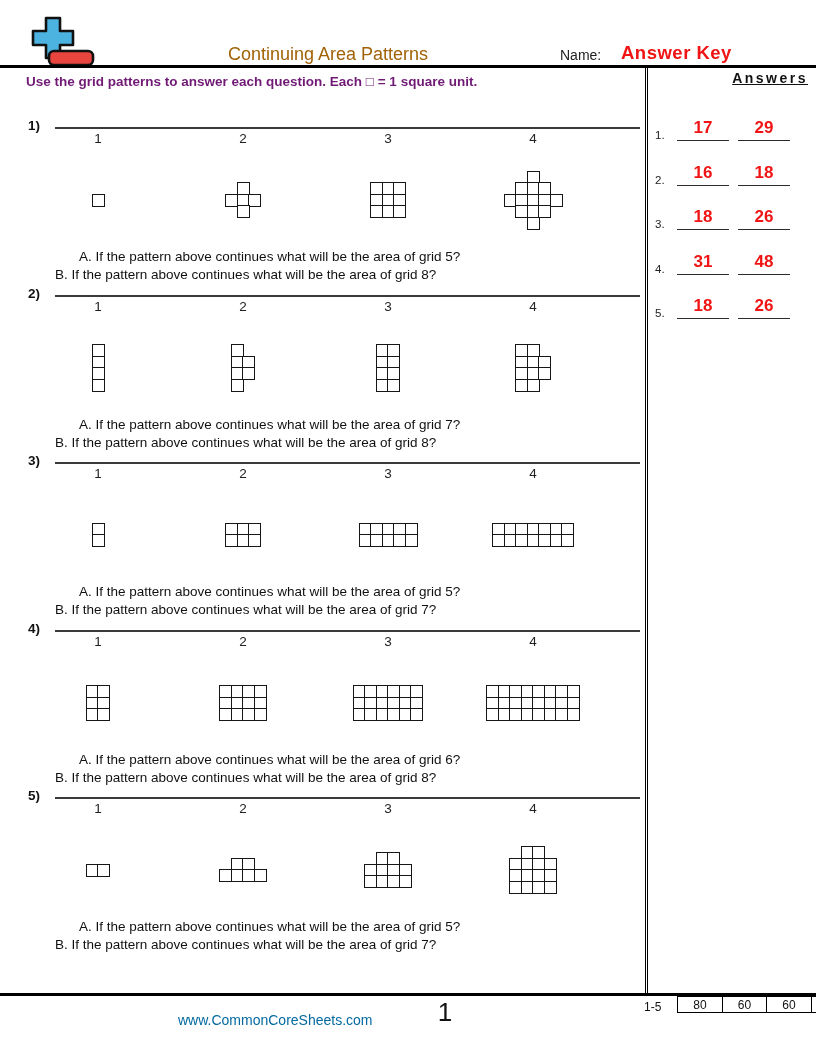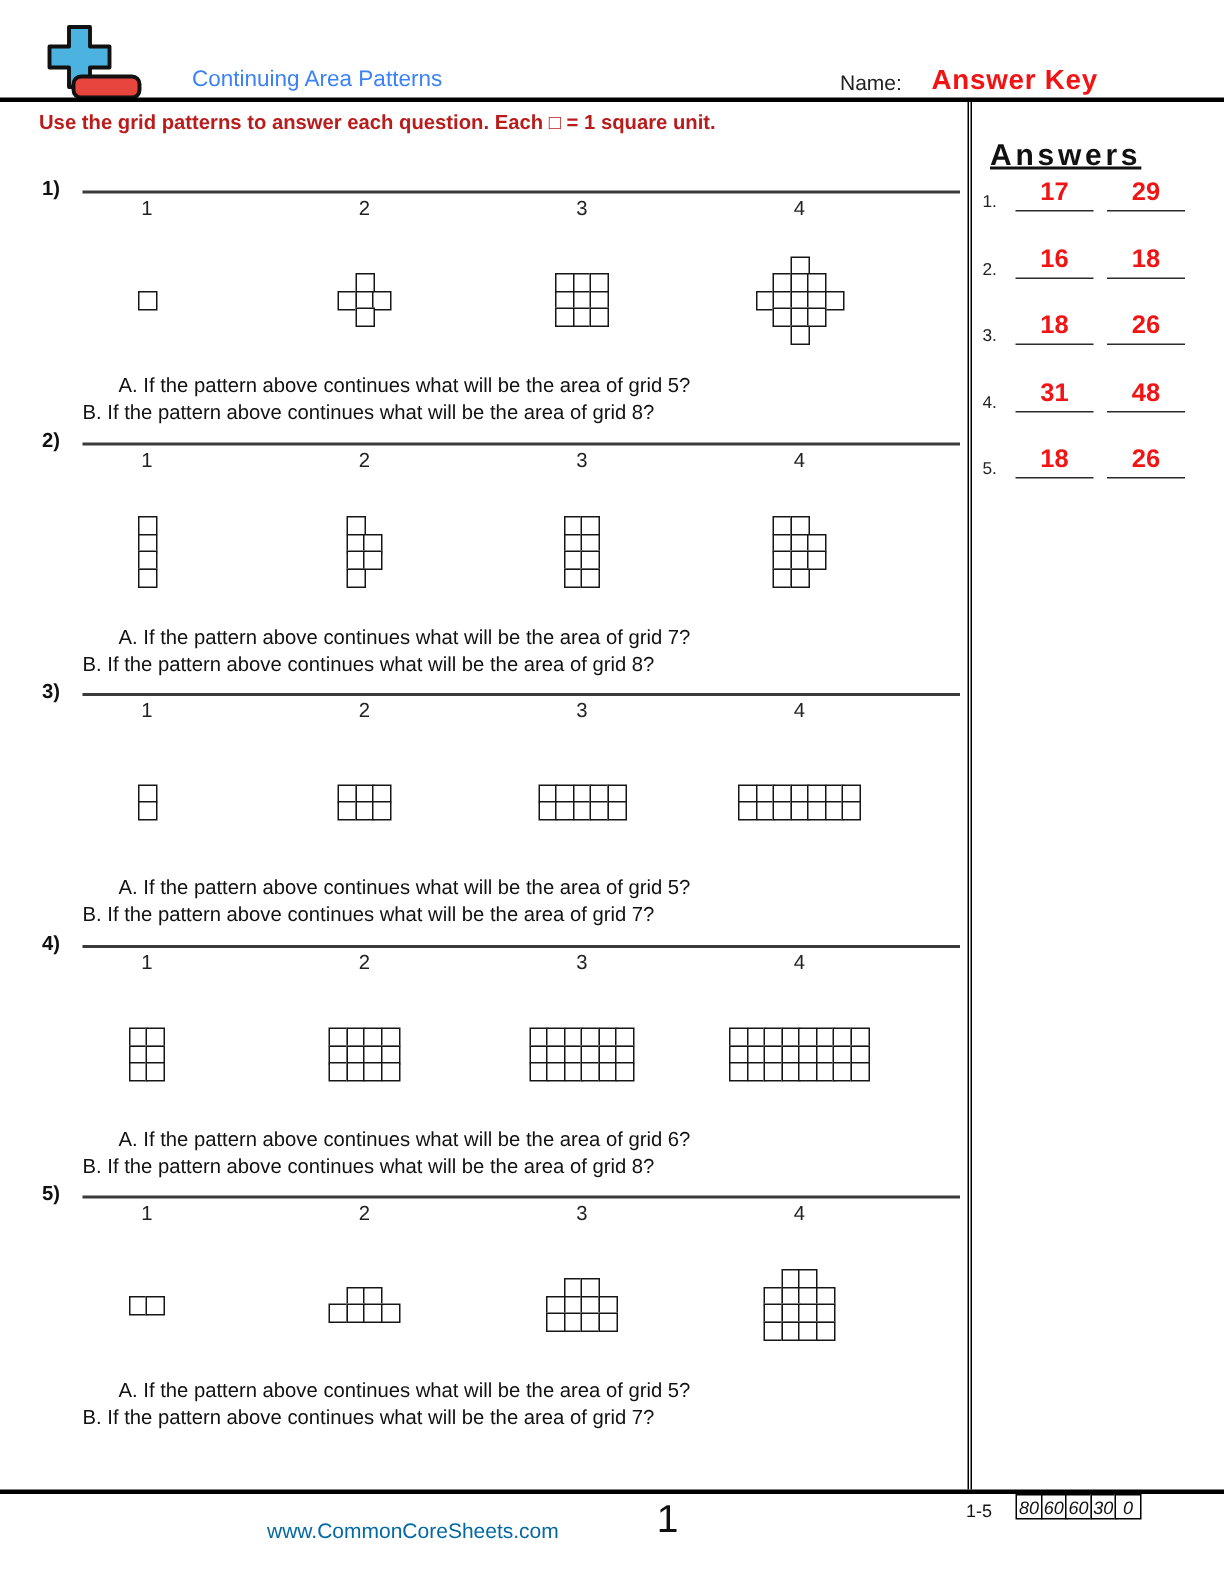--- a/index.html
+++ b/index.html
@@ -2,32 +2,32 @@
 <html><head>
 <meta charset="utf-8">
 <style>
   html,body{margin:0;padding:0;background:#fff;}
   .sheet{
     position:relative;width:816px;height:1056px;background:#fff;overflow:hidden;
     font-family:"Liberation Sans", sans-serif;color:#111;
   }
   
   .logo{position:absolute;left:26px;top:14px;width:70px;height:54px;}
-  .page-title{position:absolute;left:128px;top:44px;width:400px;text-align:left;
-    font-size:15px;color:#3b82f6;}
+  .page-title{position:absolute;left:128px;top:44px;width:400px;text-align:center;
+    font-size:18px;color:#a16207;}
   .name-label{position:absolute;left:560px;top:47px;font-size:14px;color:#222;}
   .name-value{position:absolute;left:621px;top:42px;font-size:18.5px;font-weight:bold;
     color:#f01414;letter-spacing:.5px;}
   .header-rule{position:absolute;left:0;top:65px;width:816px;height:3px;background:#000;}
-  .instruction{position:absolute;left:26px;top:74px;font-size:13.5px;font-weight:bold;color:#b91c1c;}
+  .instruction{position:absolute;left:26px;top:74px;font-size:13.5px;font-weight:bold;color:#701a75;}
   
   .col-divider{position:absolute;left:645px;top:68px;height:925px;width:3px;
     border-left:1.5px solid #000;border-right:1.5px solid #000;box-sizing:border-box;}
-  .answers-heading{position:absolute;left:660px;top:70px;width:148px;text-align:left;
-    font-size:20px;font-weight:bold;letter-spacing:2.5px;text-decoration:underline;margin-top:23px;}
+  .answers-heading{position:absolute;left:660px;top:70px;width:148px;text-align:right;
+    font-size:14px;font-weight:bold;letter-spacing:2.5px;text-decoration:underline;}
   .answer-row{position:absolute;left:650px;width:166px;height:40px;}
   .answer-row .idx{position:absolute;left:5px;top:11px;font-size:11.5px;color:#222;}
   .ans-slot{position:absolute;top:0;width:52px;height:22px;text-align:center;
     font-size:17px;font-weight:bold;color:#f01414;border-bottom:1.6px solid #2b2b2b;}
   .ans-slot.a{left:27px;} .ans-slot.b{left:88px;}
   
   .problem{position:absolute;left:0;width:645px;}
   .prob-num{position:absolute;left:28px;top:0;font-size:13.5px;font-weight:bold;}
   .numline{position:absolute;left:55px;top:9px;width:585px;height:2px;background:#3a3a3a;}
   .pos-label{position:absolute;top:13px;width:40px;margin-left:-20px;text-align:center;
@@ -47,22 +47,22 @@
   .footer-rule{position:absolute;left:0;top:993px;width:816px;height:2.5px;background:#000;}
   .math-badge{position:absolute;left:28px;top:995px;width:142px;height:34px;background:#000;}
   .math-badge .pill{position:absolute;left:5px;top:5px;right:5px;bottom:5px;background:#fff;
     border-radius:13px;display:flex;align-items:center;justify-content:center;
     font-size:19px;font-weight:bold;color:#000;}
   .site-url{position:absolute;left:178px;top:1012px;font-size:14px;color:#0369a1;}
   .page-number{position:absolute;left:400px;top:997px;width:90px;text-align:center;
     font-size:26px;color:#111;}
   .score-range{position:absolute;left:644px;top:1000px;font-size:12px;color:#111;}
   .score-table{position:absolute;left:677px;top:996px;display:flex;}
-  .score-cell{width:18px;height:17px;box-sizing:border-box;border:1.5px solid #000;
-    display:flex;align-items:center;justify-content:center;font-size:12px;background:#fff;font-style:italic;}
+  .score-cell{width:46px;height:17px;box-sizing:border-box;border:1.5px solid #000;
+    display:flex;align-items:center;justify-content:center;font-size:12px;background:#fff;}
   .score-cell + .score-cell{margin-left:-1.5px;}
 </style>
 </head>
 <body>
 
 <div class="sheet">
 
   <svg class="logo" viewBox="0 0 70 54">
     <path id="logo-plus" d="M20 4 h14 v13 h13 v14 h-13 v13 h-14 v-13 h-13 v-14 h13 z" fill="#4cb2e0" stroke="#111" stroke-width="2.6" stroke-linejoin="round"></path>
     <rect id="logo-minus" x="23" y="37" width="44" height="14" rx="5" fill="#e8453f" stroke="#111" stroke-width="2.6"></rect>

